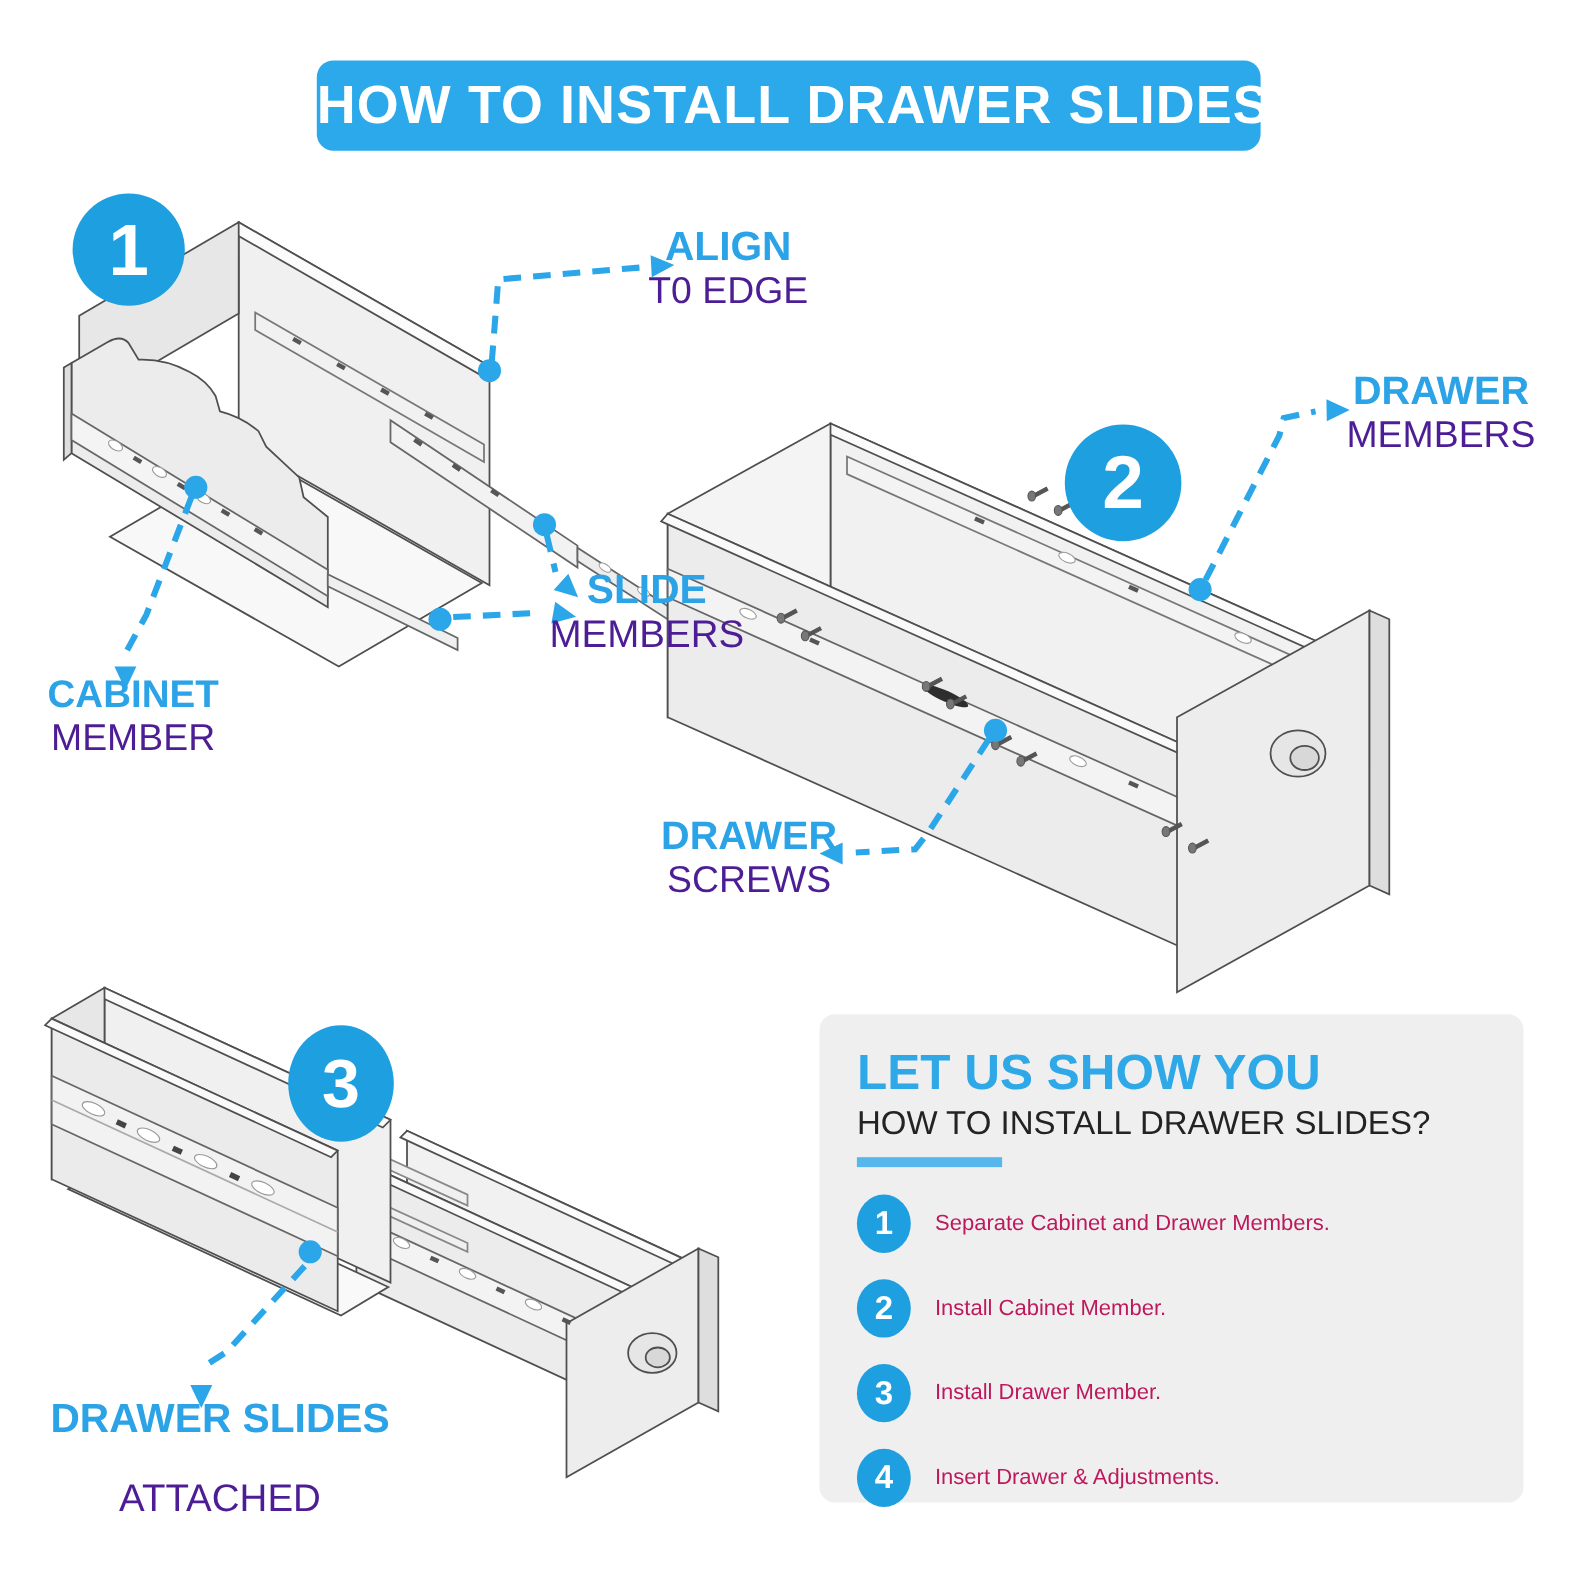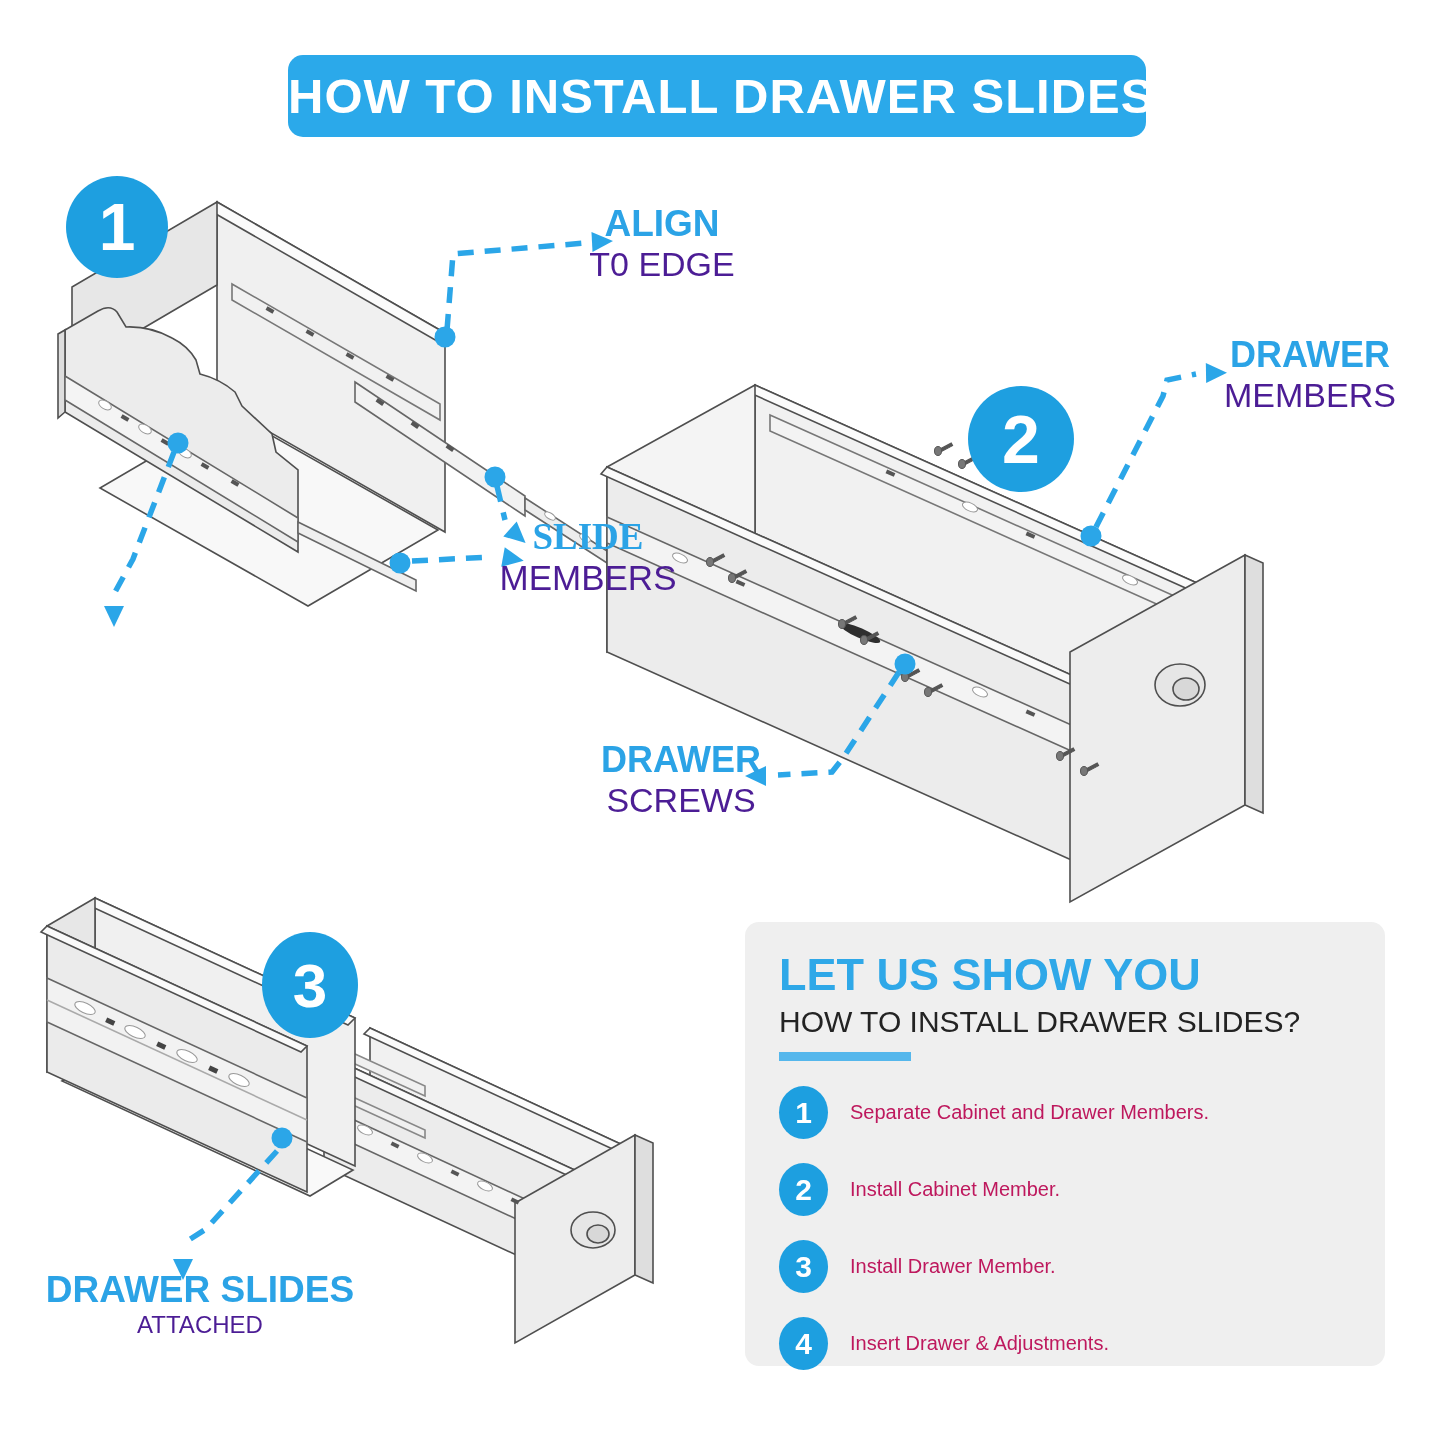--- a/index.html
+++ b/index.html
@@ -10,25 +10,25 @@
           text-align:center;line-height:82px;white-space:nowrap;}
   .badge{position:absolute;background:#1E9FE0;color:#fff;font-weight:800;border-radius:50%;
          display:flex;align-items:center;justify-content:center;}
   .badge-1{left:66px;top:176px;width:102px;height:102px;font-size:66px;}
   .badge-2{left:968px;top:386px;width:106px;height:106px;font-size:68px;}
   .badge-3{left:262px;top:932px;width:96px;height:106px;font-size:62px;}
   .callout{position:absolute;text-align:center;transform:translateX(-50%);white-space:nowrap;}
   .callout .blue{display:block;color:#2BA3E6;font-weight:800;}
   .callout .dark{display:block;color:#4c1d95;font-weight:400;}
   .co-align{left:662px;top:203px;}    .co-align .blue{font-size:37px;}  .co-align .dark{font-size:34px;}
-  .co-slide{left:588px;top:515px;}    .co-slide .blue{font-size:37px;font-family:Liberation Serif, serif;}  .co-slide .dark{font-size:35px;}
+  .co-slide{left:588px;top:515px;}    .co-slide .blue{font-size:37px;}  .co-slide .dark{font-size:35px;}
   .co-cabinet{left:121px;top:612px;}  .co-cabinet .blue{font-size:35px;} .co-cabinet .dark{font-size:34px;}
   .co-dmembers{left:1310px;top:334px;}.co-dmembers .blue{font-size:36px;} .co-dmembers .dark{font-size:34px;}
   .co-dscrews{left:681px;top:739px;}  .co-dscrews .blue{font-size:36px;} .co-dscrews .dark{font-size:34px;}
-  .co-dslides{left:200px;top:1269px;} .co-dslides .blue{font-size:37px;} .co-dslides .dark{font-size:24px;}
+  .co-dslides{left:200px;top:1269px;} .co-dslides .blue{font-size:37px;} .co-dslides .dark{font-size:35px;margin-top:32px;}
   .panel{position:absolute;left:745px;top:922px;width:640px;height:444px;background:#EFEFEF;
          border-radius:14px;box-sizing:border-box;padding:30px 34px;}
   .panel-heading{color:#2FA8E8;font-weight:800;font-size:45px;line-height:1.0;}
   .panel-sub{color:#232323;font-weight:400;font-size:30px;margin-top:8px;}
   .panel-bar{width:132px;height:9px;background:#55B7EC;margin-top:13px;}
   .panel-list{margin-top:25px;}
   .panel-item{display:flex;align-items:center;margin-bottom:24px;}
   .item-num{flex:0 0 auto;width:49px;height:53px;background:#1D9FE0;border-radius:50%;color:#fff;
             font-weight:800;font-size:30px;display:flex;align-items:center;justify-content:center;}
   .item-text{margin-left:22px;color:#be185d;font-size:20px;font-weight:400;white-space:nowrap;}
@@ -223,20 +223,24 @@
   <div class="badge badge-3">3</div>
 
   <div class="callout co-align">
     <span class="blue">ALIGN</span>
     <span class="dark">T0 EDGE</span>
   </div>
   <div class="callout co-slide">
     <span class="blue">SLIDE</span>
     <span class="dark">MEMBERS</span>
   </div>
+  <div class="callout co-cabinet">
+    <span class="blue">CABINET</span>
+    <span class="dark">MEMBER</span>
+  </div>
   <div class="callout co-dmembers">
     <span class="blue">DRAWER</span>
     <span class="dark">MEMBERS</span>
   </div>
   <div class="callout co-dscrews">
     <span class="blue">DRAWER</span>
     <span class="dark">SCREWS</span>
   </div>
   <div class="callout co-dslides">
     <span class="blue">DRAWER SLIDES</span>

